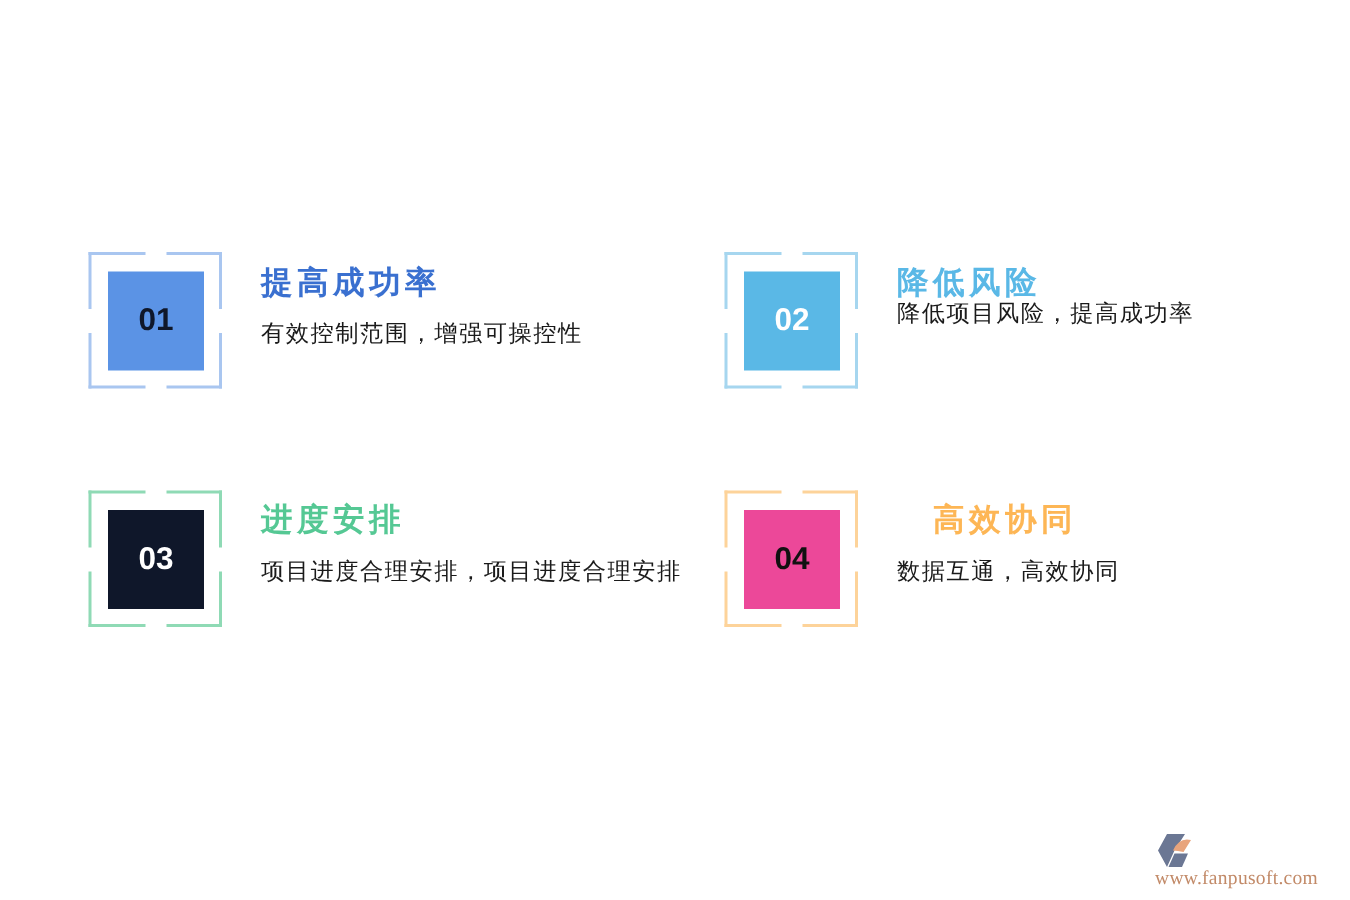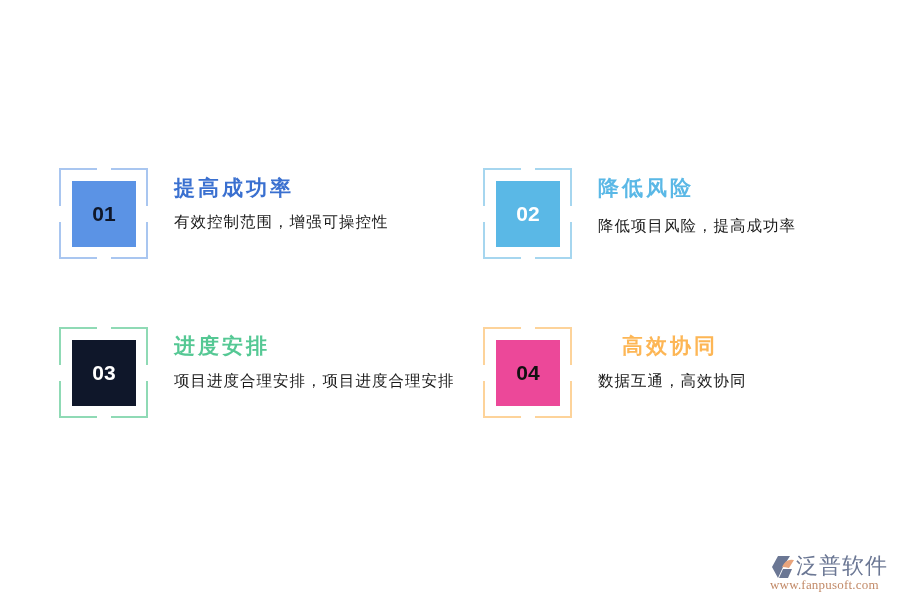--- a/index.html
+++ b/index.html
@@ -45,21 +45,21 @@
       <div class="seg" style="left: 0px; top: 89px; width: 37.5px; height: 2px; background: rgb(166, 214, 239);"></div>
       <div class="seg" style="left: 51.5px; top: 89px; width: 37.5px; height: 2px; background: rgb(166, 214, 239);"></div>
       <div class="seg" style="left: 0px; top: 0px; width: 2px; height: 37.5px; background: rgb(166, 214, 239);"></div>
       <div class="seg" style="left: 0px; top: 53.5px; width: 2px; height: 37.5px; background: rgb(166, 214, 239);"></div>
       <div class="seg" style="left: 87px; top: 0px; width: 2px; height: 37.5px; background: rgb(166, 214, 239);"></div>
       <div class="seg" style="left: 87px; top: 53.5px; width: 2px; height: 37.5px; background: rgb(166, 214, 239);"></div>
     </div>
   <div class="tile" style="background: rgb(90, 184, 230); color: rgb(255, 255, 255);">02</div>
 </div>
 <div class="title" style="left: 598px; top: 174px; color: rgb(90, 184, 230);">降低风险</div>
-<div class="desc" style="left:598px;top:214px;width:280px;">降低项目风险，提高成功率</div>
+<div class="desc" style="left:598px;top:197px;width:280px;">降低项目风险，提高成功率</div>
 
 <div class="card" style="left:59px;top:327px;">
   <div class="frame">
       <div class="seg" style="left: 0px; top: 0px; width: 37.5px; height: 2px; background: rgb(143, 218, 181);"></div>
       <div class="seg" style="left: 51.5px; top: 0px; width: 37.5px; height: 2px; background: rgb(143, 218, 181);"></div>
       <div class="seg" style="left: 0px; top: 89px; width: 37.5px; height: 2px; background: rgb(143, 218, 181);"></div>
       <div class="seg" style="left: 51.5px; top: 89px; width: 37.5px; height: 2px; background: rgb(143, 218, 181);"></div>
       <div class="seg" style="left: 0px; top: 0px; width: 2px; height: 37.5px; background: rgb(143, 218, 181);"></div>
       <div class="seg" style="left: 0px; top: 53.5px; width: 2px; height: 37.5px; background: rgb(143, 218, 181);"></div>
       <div class="seg" style="left: 87px; top: 0px; width: 2px; height: 37.5px; background: rgb(143, 218, 181);"></div>
@@ -85,15 +85,14 @@
 </div>
 <div class="title" style="left: 598px; top: 332px; color: rgb(253, 182, 85); margin-left: 24px;">高效协同</div>
 <div class="desc" style="left:598px;top:369px;width:280px;">数据互通，高效协同</div>
 
 <div class="logo">
   <svg width="26" height="24" viewBox="0 0 26 24" style="position:absolute;left:0;top:2px;">
     <polygon points="8,1 20,1 13,12 8,23 2,12" fill="#6b7794"></polygon>
     <path d="M12,12 Q16,3 24,5 L19,13 Q15,12 12,12 Z" fill="#e8a47c"></path>
     <polygon points="13,14 22,14 18,23 9,23" fill="#6b7794"></polygon>
   </svg>
-  <div class="brand">泛普软件</div>
   <div class="url">www.fanpusoft.com</div>
 </div>
 
 </body></html>

